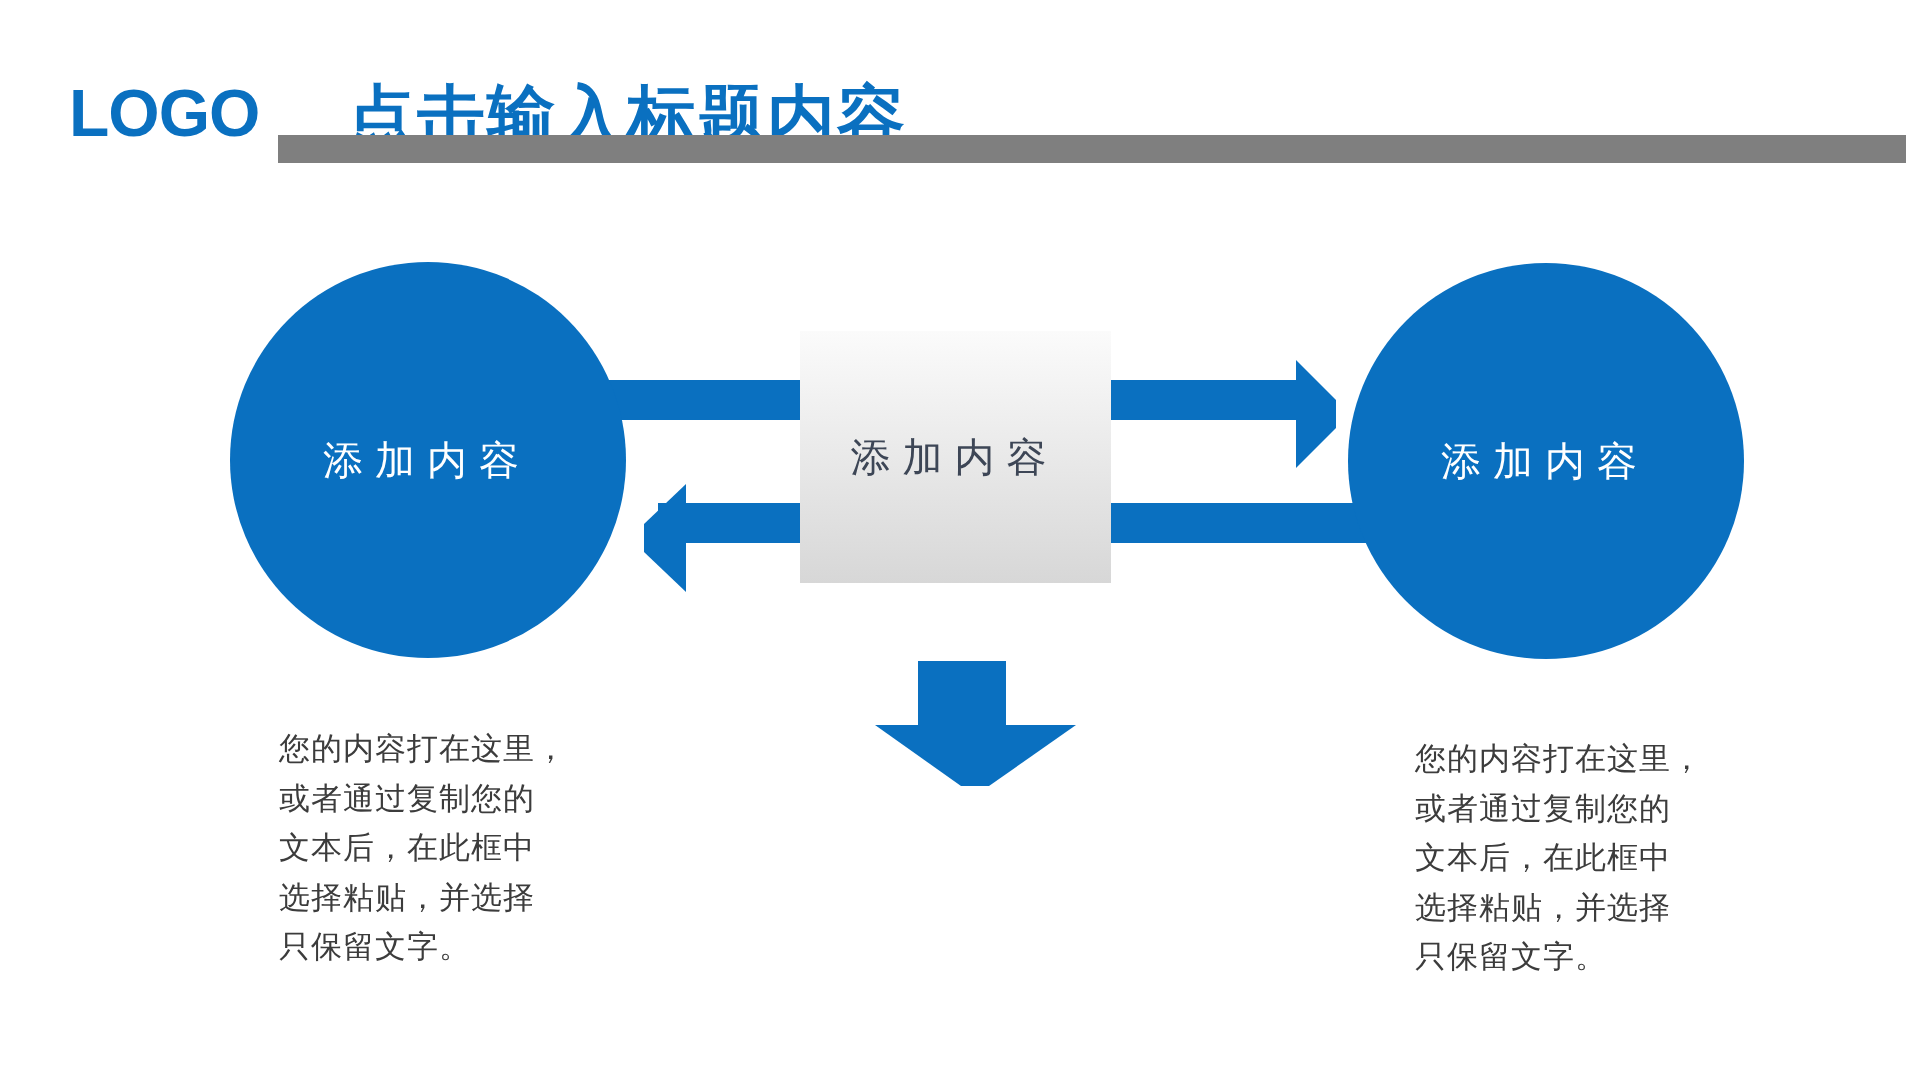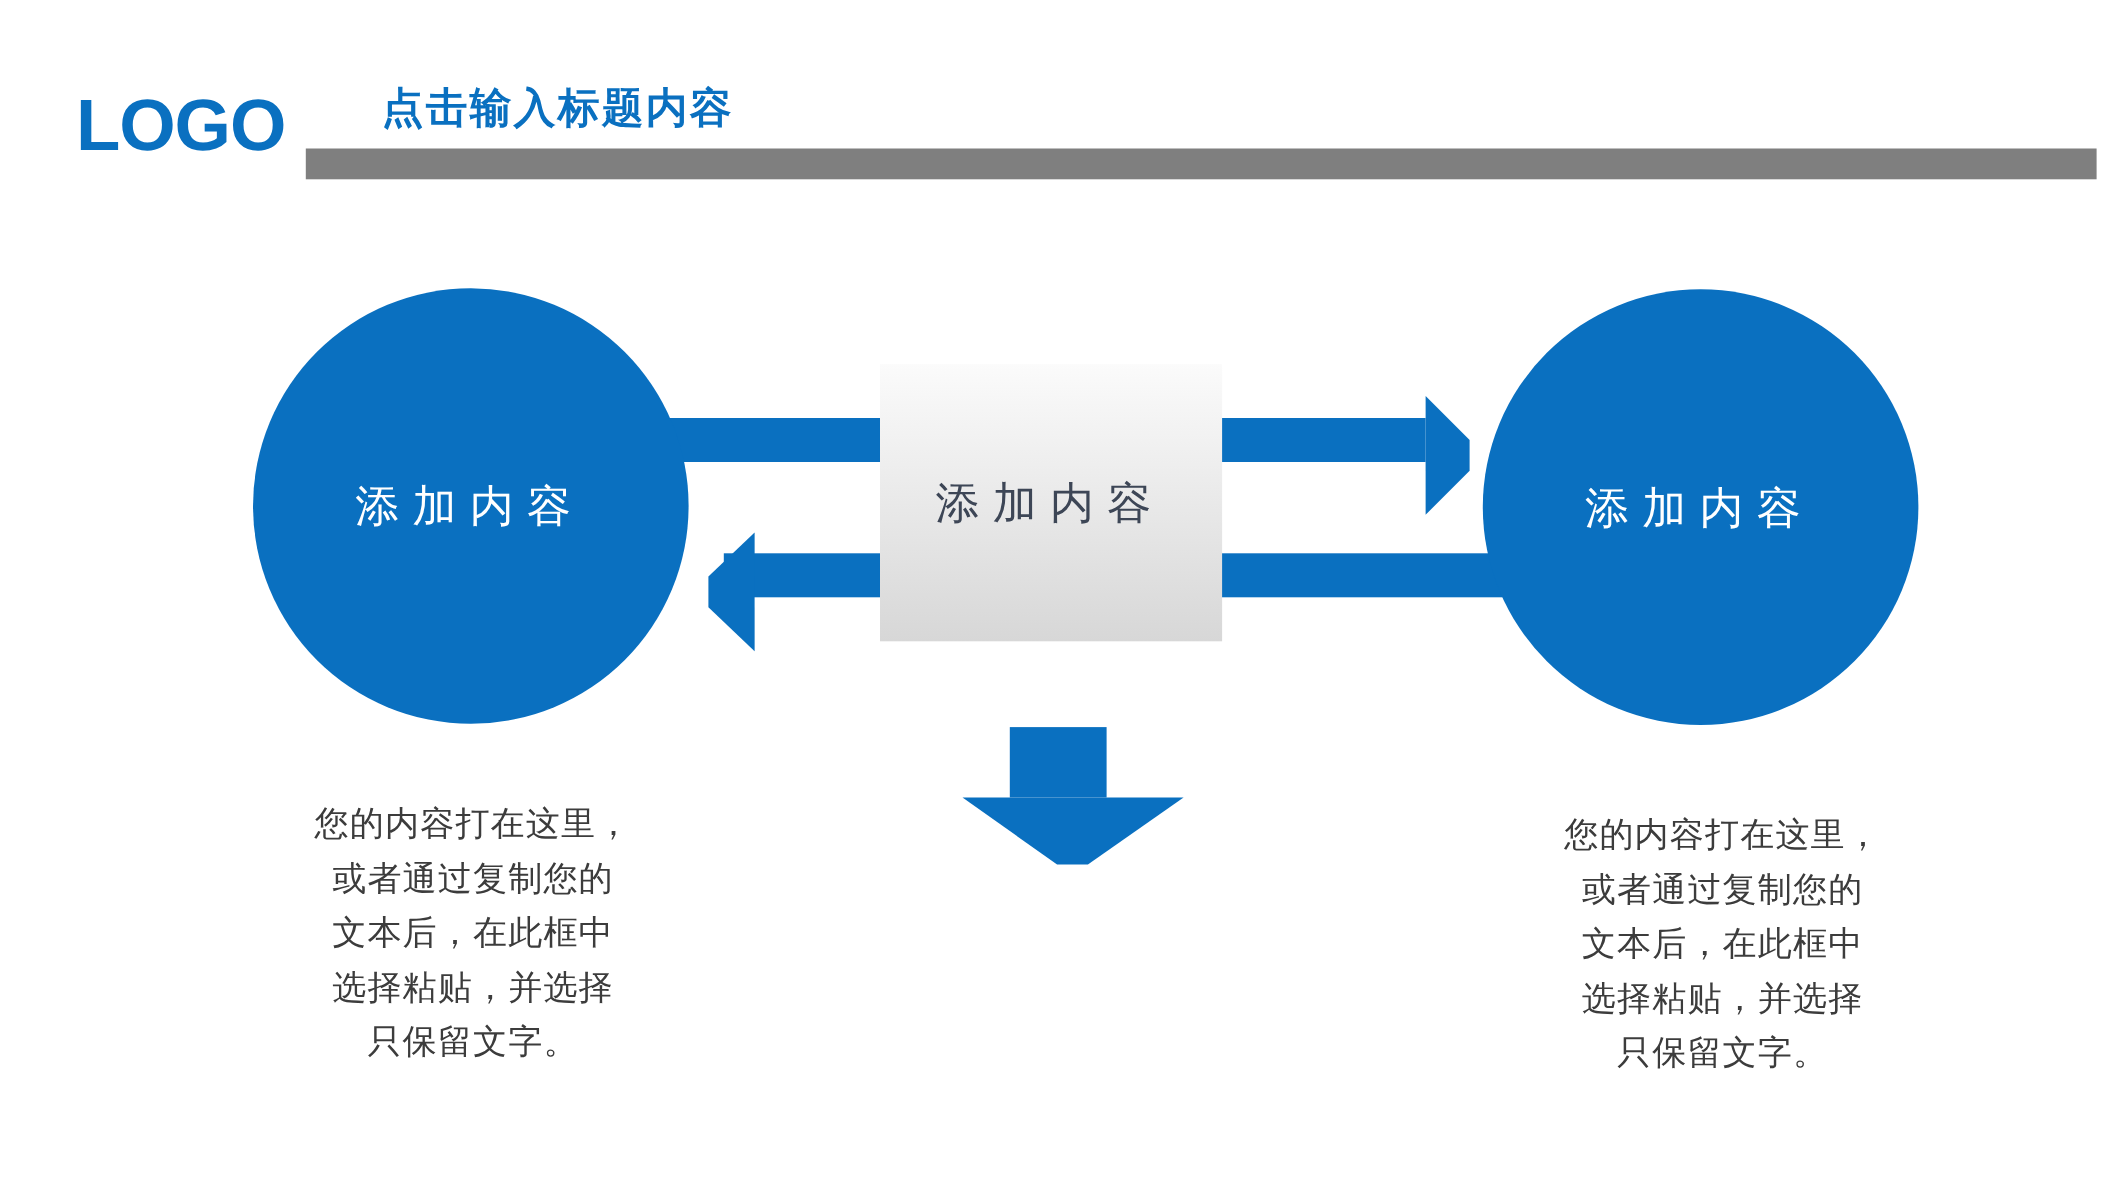--- a/index.html
+++ b/index.html
@@ -27,21 +27,21 @@
     left: 27px; top: 38px;
     font-size: 66px;
     line-height: 1;
     font-weight: 800;
     letter-spacing: -1px;
     color: var(--primary-blue);
   }
   .slide-title {
     position: absolute;
     left: 305px; top: 37px;
-    font-size: 38px;
+    font-size: 68px;
     line-height: 1.1;
     font-weight: 700;
     color: var(--primary-blue);
     letter-spacing: 2px;
   }
   .divider {
     position: absolute;
     left: 250px; top: 107px;
     width: 1670px; height: 6px;
     background: var(--divider-gray);
@@ -130,21 +130,20 @@
     white-space: pre-line;
     letter-spacing: 2px;
   }
   .body-text {
     position: absolute;
     font-size: 31px;
     line-height: 49.5px;
     color: var(--body-text);
     white-space: pre-line;
     letter-spacing: 1px;
-    text-align: center;
   }
   .body-left  { left: 237px;  top: 682px; width: 330px; }
   .body-right { left: 1373px; top: 692px; width: 330px; }
 </style>
 </head>
 <body>
 
 <div class="slide">
 
   <div class="logo">LOGO</div>

